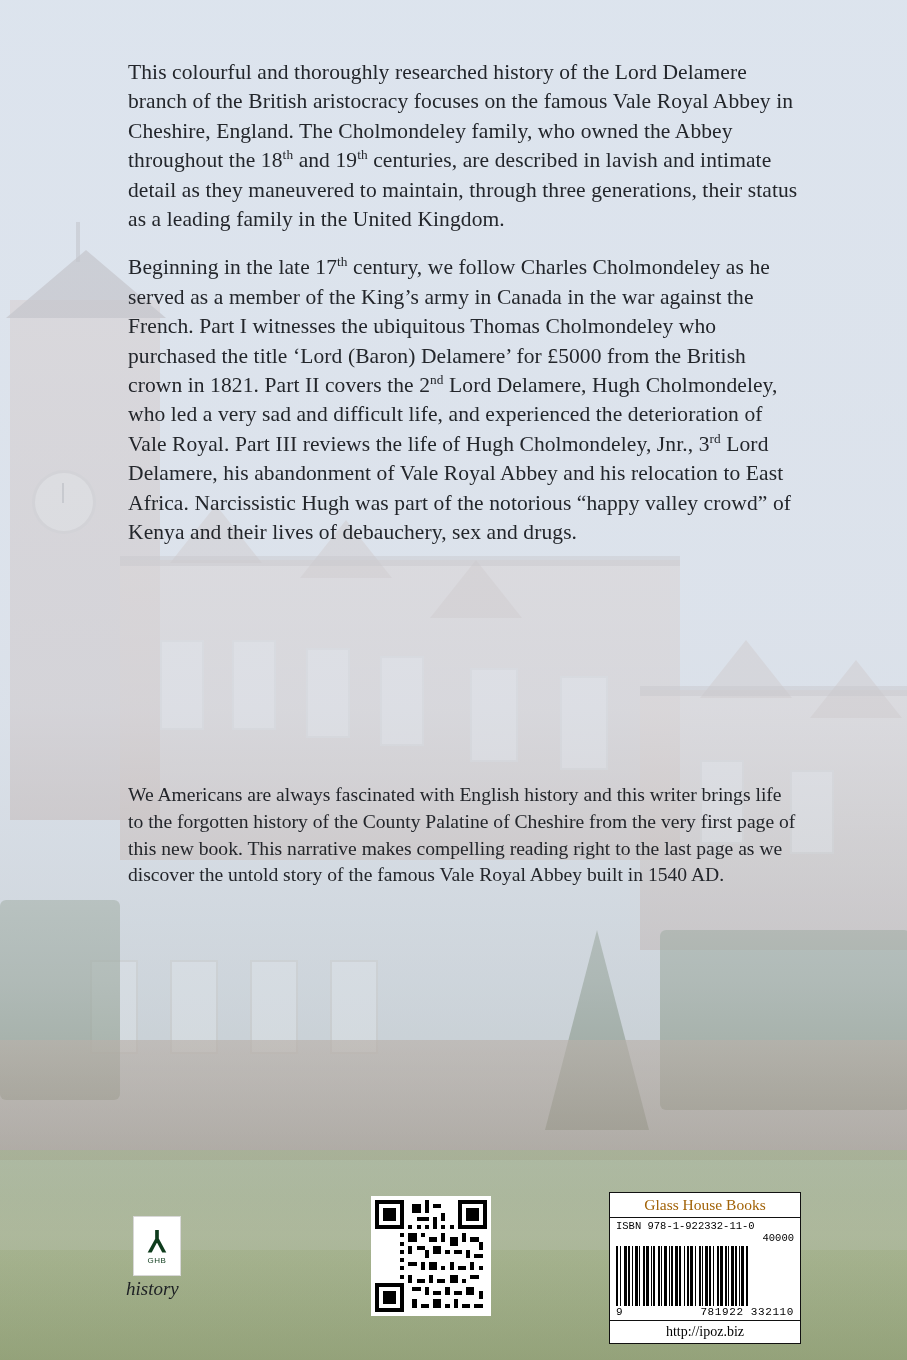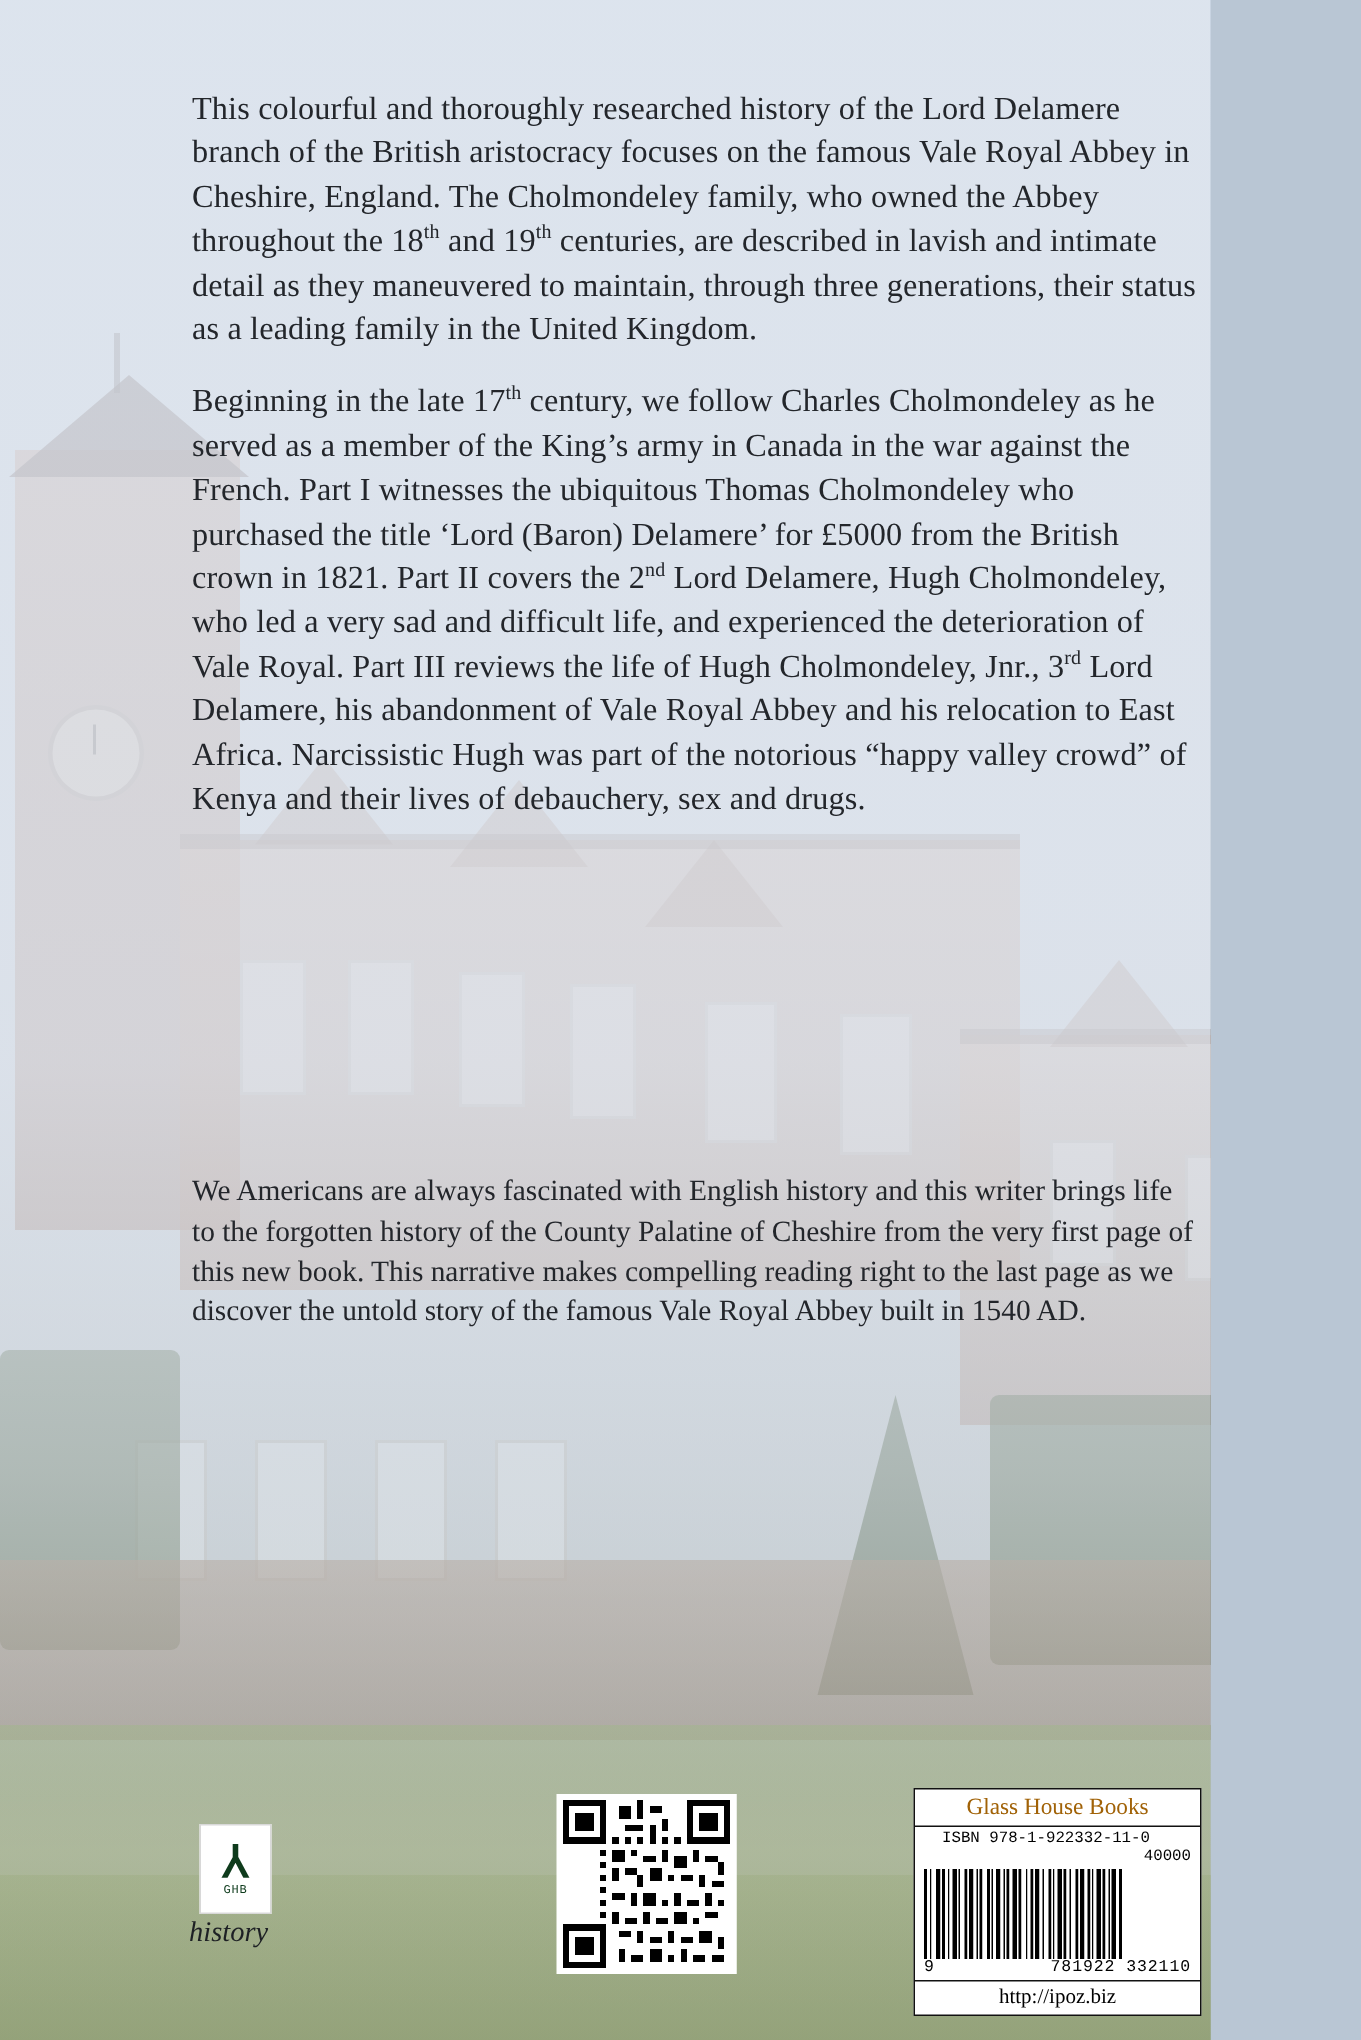--- a/index.html
+++ b/index.html
@@ -9,21 +9,21 @@
   body {
     width: 907px;
     height: 1360px;
     overflow: hidden;
     font-family: "Liberation Serif", serif;
     background: #b9c6d4;
   }
 
   #page {
     position: relative;
-    width: 807px;
+    width: 907px;
     height: 1360px;
     overflow: hidden;
     background: linear-gradient(to bottom, #c3cedd 0%, #c9d2de 22%, #cdd4dc 45%, #c8cfd6 62%, #bfc7cc 78%, #b6bdbf 100%);
   }
 
   
   .photo {
     position: absolute;
     inset: 0;
     overflow: hidden;
@@ -189,21 +189,21 @@
     font-family: "Liberation Serif", serif;
     font-size: 30px;
     line-height: 28px;
     color: #0e3b1c;
     font-weight: bold;
   }
   .logo-sub {
     font-size: 8px;
     letter-spacing: .5px;
     color: #0e3b1c;
-    font-family: Liberation Mono, monospace;
+    font-family: Liberation Sans, sans-serif;
   }
   .genre {
     position: absolute;
     left: 126px;
     top: 1278px;
     font-style: italic;
     font-size: 19px;
     color: #1d2024;
   }
 
@@ -235,21 +235,20 @@
     color: #a16207;
   }
   .isbn-row {
     display: flex;
     justify-content: space-between;
     align-items: flex-start;
     font-family: "Liberation Mono", monospace;
     font-size: 10.5px;
     padding: 2px 6px 0 6px;
     color: #000;
-    margin-left: 12px;
   }
   .ninety {
     font-family: "Liberation Mono", monospace;
     font-size: 10.5px;
     text-align: right;
     padding: 0 6px 2px 6px;
     color: #000;
   }
   .barcode {
     height: 60px;

